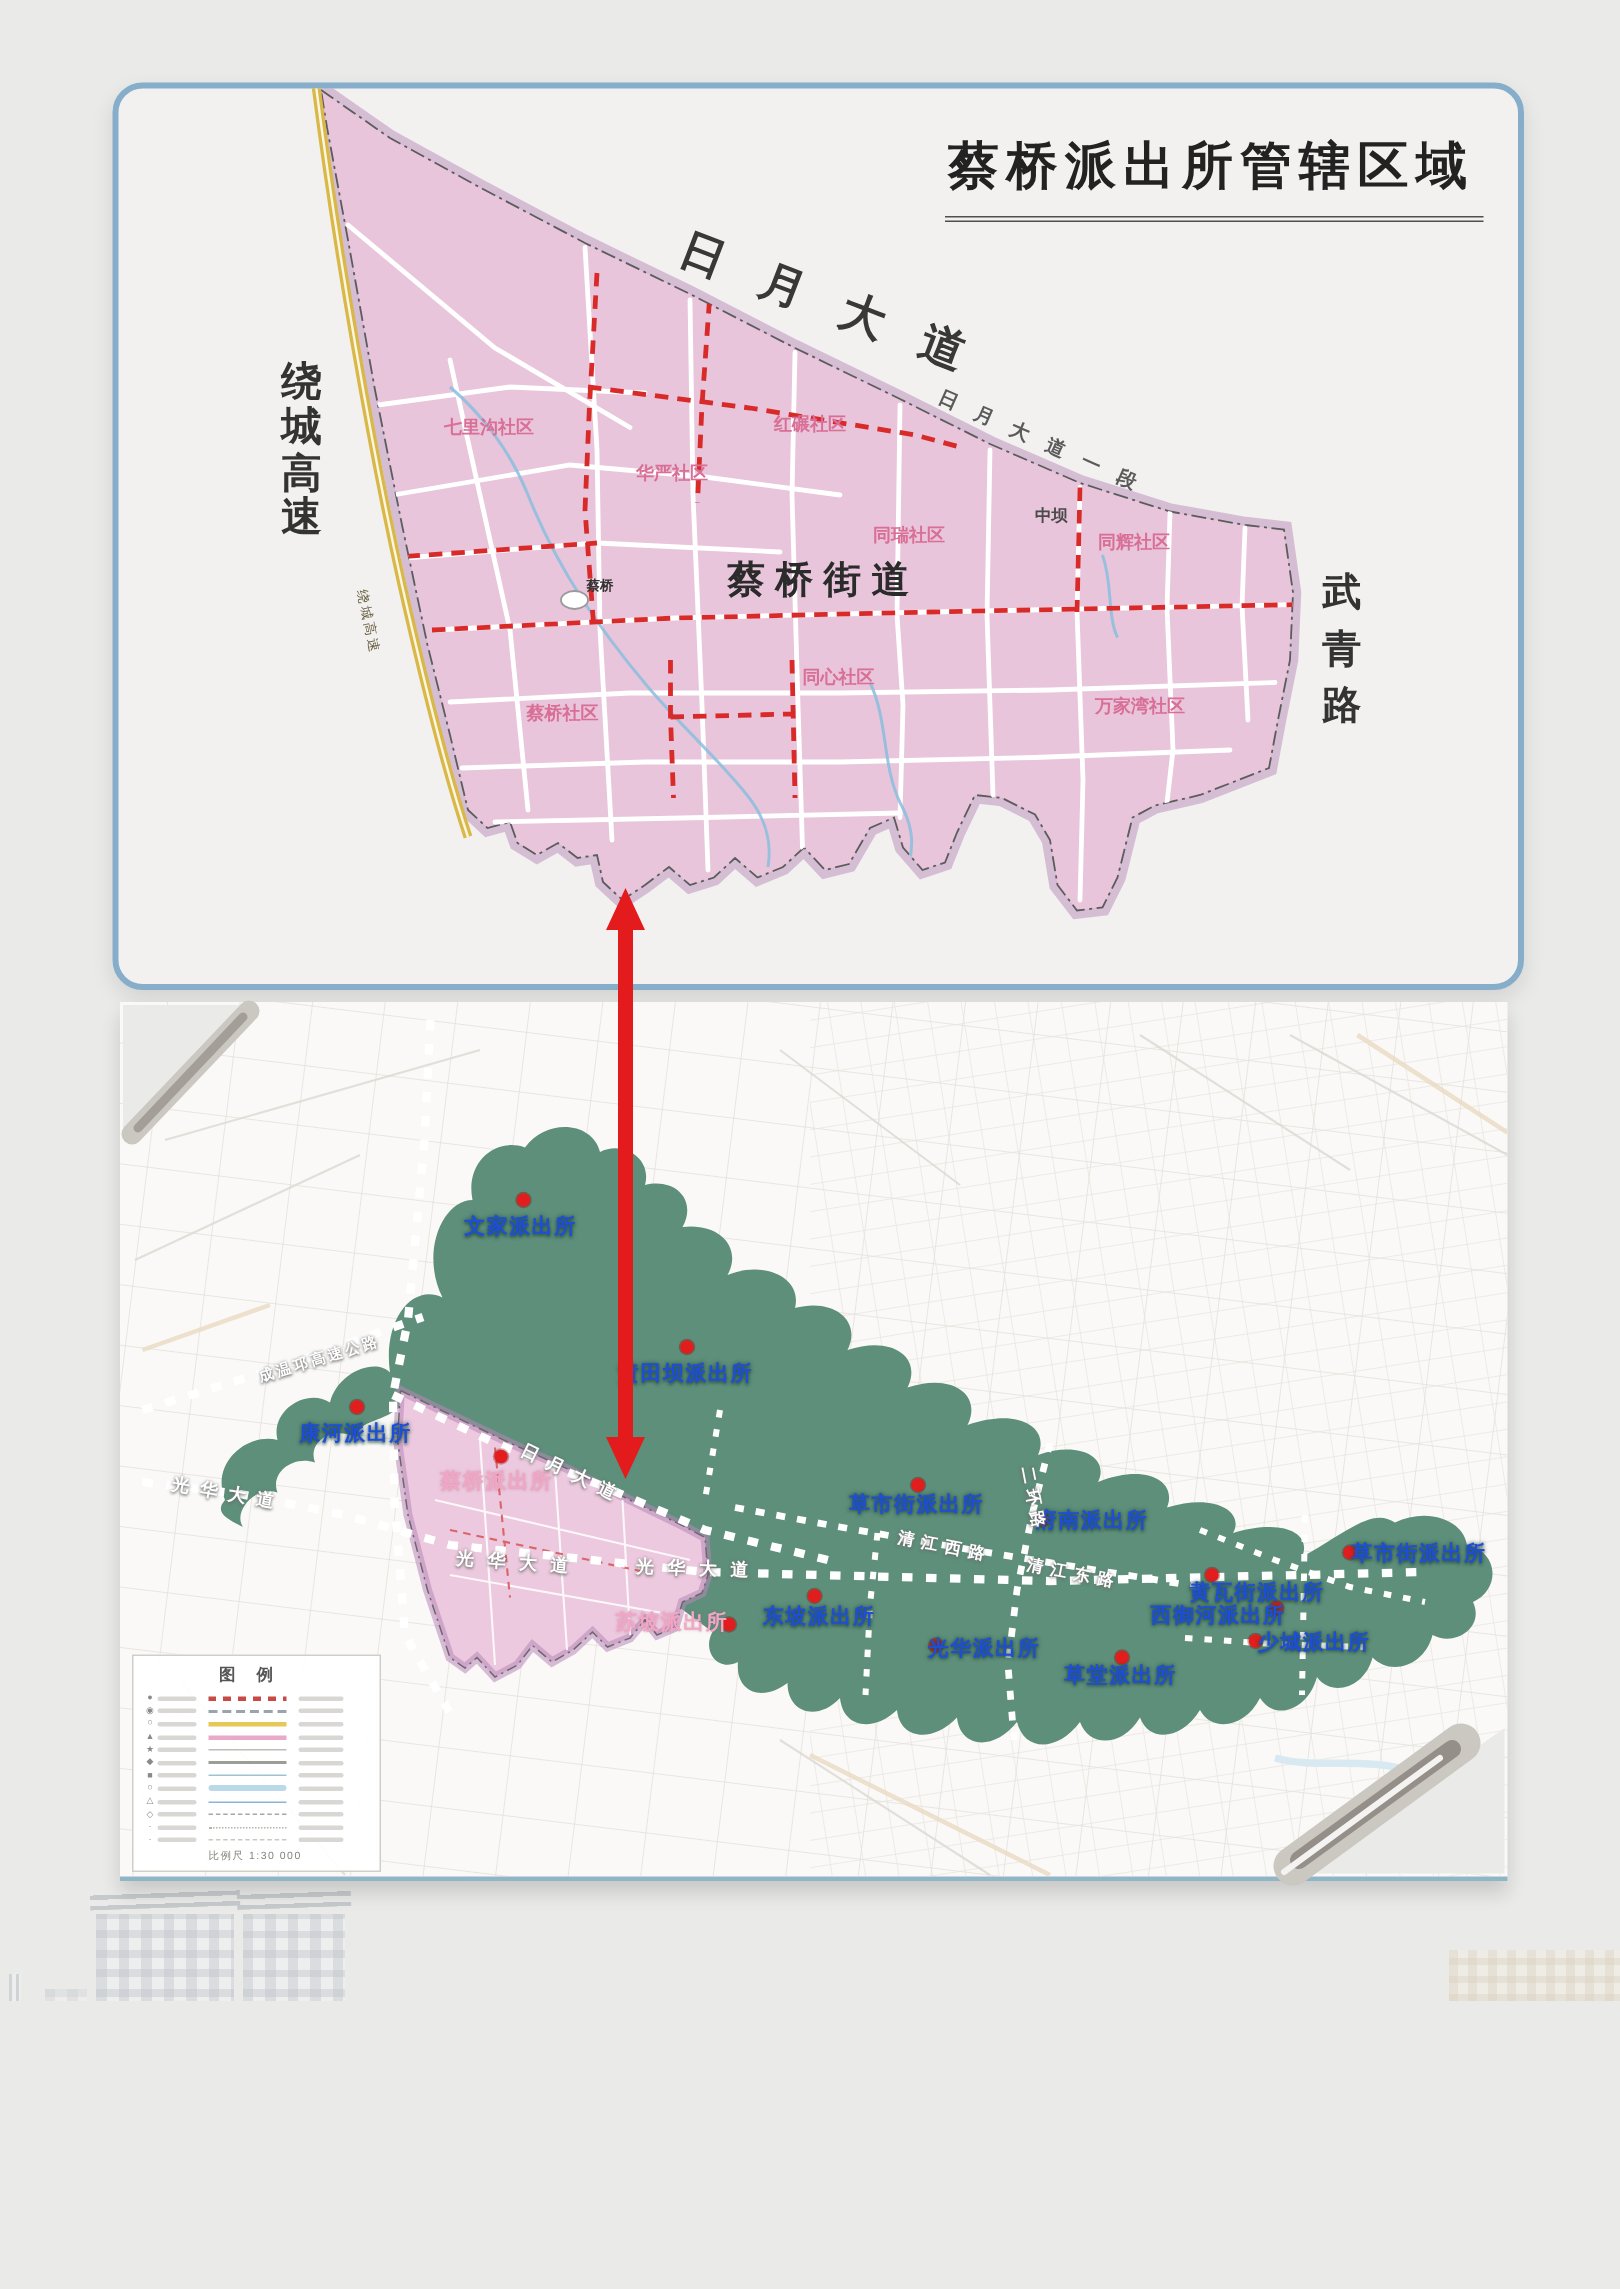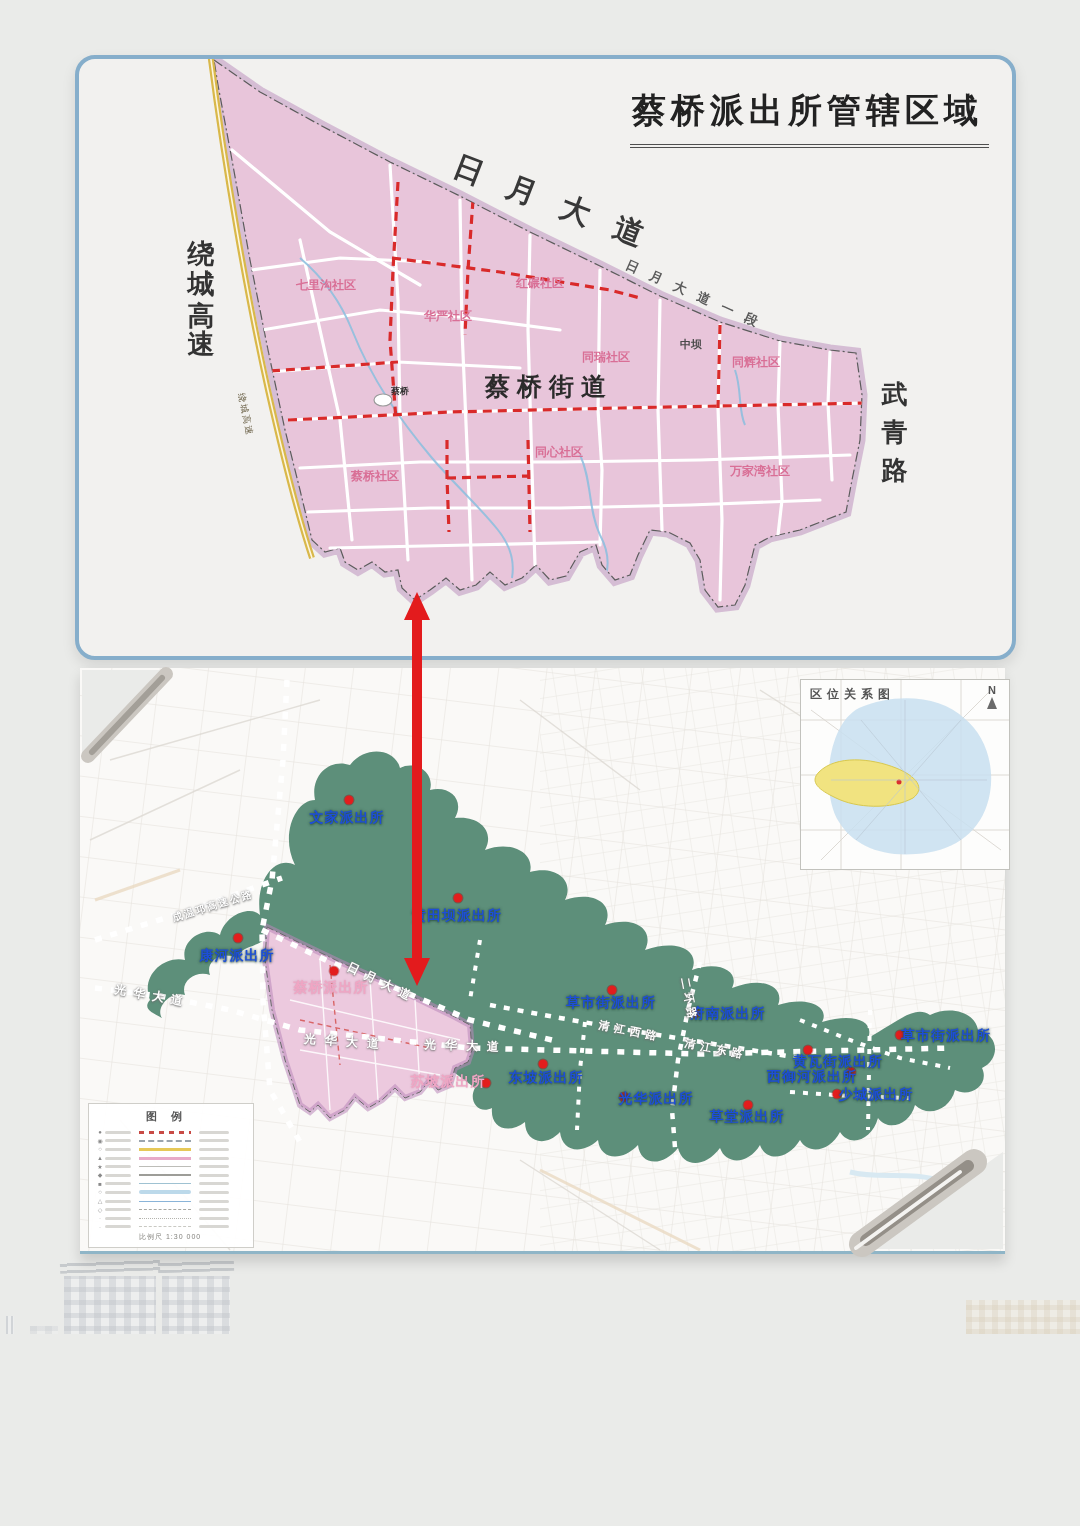--- a/index.html
+++ b/index.html
@@ -10,21 +10,21 @@
             border:4px solid #86aecb;border-radius:20px;box-shadow:0 6px 14px rgba(0,0,0,.10);z-index:1;}
   .bottom-card{position:absolute;left:80px;top:668px;width:925px;height:583px;background:#faf9f7;
                border-bottom:3px solid #8fb5c7;box-shadow:0 8px 12px rgba(0,0,0,.14);z-index:1;}
   svg.layer{position:absolute;left:0;top:0;width:1080px;height:1526px;z-index:2;pointer-events:none;}
   svg.toplayer{z-index:50;}
   
   .labels{position:absolute;left:0;top:0;width:0;height:0;z-index:6;}
   .map-label{position:absolute;transform:translate(-50%,-50%);white-space:nowrap;
              font-family:"Liberation Sans",sans-serif;}
   .community{color:#d96f96;font-weight:bold;font-size:12px;z-index:6;}
-  .map-label.dark{color:#4a4a4a;}
+  .map-label.dark{color:#4a4a4a;margin-left:10px;}
   .station{color:#1d4ed8;font-weight:bold;font-size:14px;letter-spacing:1px;
            text-shadow:0 0 3px rgba(35,70,55,.85),0 1px 2px rgba(35,70,55,.6);z-index:7;}
   .station.st-pink{color:#f0a6c4;text-shadow:0 0 2px rgba(140,70,100,.35);}
   .roadlab{color:#ffffff;font-weight:bold;text-shadow:0 1px 2px rgba(110,110,110,.9),0 0 2px rgba(110,110,110,.7);z-index:6;}
   .red-dot{position:absolute;width:9px;height:9px;border-radius:50%;background:#e21d1d;
            transform:translate(-50%,-50%);box-shadow:0 0 0 1px rgba(130,10,10,.35);z-index:6;}
   
   .page-title{position:absolute;left:630px;top:88px;margin:0;z-index:8;
               font-family:"Liberation Serif",serif;font-size:34px;font-weight:bold;color:#222;
               letter-spacing:5px;border-bottom:4px double #4f4f4f;padding:0 6px 10px 2px;}
@@ -309,38 +309,20 @@
   <div class="map-label roadlab" style="left: 213px; top: 906px; transform: translate(-50%, -50%) rotate(-17deg); font-size: 10px; letter-spacing: 2px;"><span>成温邛高速公路</span></div>
       <div class="map-label roadlab" style="left: 382px; top: 983px; transform: translate(-50%, -50%) rotate(26deg); font-size: 12px; letter-spacing: 7px;"><span>日月大道</span></div>
       <div class="map-label roadlab" style="left: 152px; top: 996px; transform: translate(-50%, -50%) rotate(10deg); font-size: 12px; letter-spacing: 7px;"><span>光华大道</span></div>
       <div class="map-label roadlab" style="left: 346px; top: 1042px; transform: translate(-50%, -50%) rotate(4deg); font-size: 12px; letter-spacing: 9px;"><span>光华大道</span></div>
       <div class="map-label roadlab" style="left: 466px; top: 1046px; transform: translate(-50%, -50%) rotate(2deg); font-size: 12px; letter-spacing: 9px;"><span>光华大道</span></div>
       <div class="map-label roadlab" style="left: 630px; top: 1031px; transform: translate(-50%, -50%) rotate(11deg); font-size: 11px; letter-spacing: 5px;"><span>清江西路</span></div>
       <div class="map-label roadlab" style="left: 716px; top: 1049px; transform: translate(-50%, -50%) rotate(11deg); font-size: 11px; letter-spacing: 5px;"><span>清江东路</span></div>
       <div class="map-label roadlab" style="left: 689px; top: 1000px; transform: translate(-50%, -50%) rotate(79deg); font-size: 11px; letter-spacing: 4px;"><span>二环路</span></div>
     </div>
 
-  <div class="inset">
-    <svg width="208" height="189" viewBox="0 0 208 189">
-      <g stroke="#dddad4" stroke-width="1" fill="none">
-        <path d="M0,40 H208 M0,95 H208 M0,150 H208 M40,0 V189 M100,0 V189 M160,0 V189 M20,180 L190,10 M10,30 L200,170"></path>
-      </g>
-      <path d="M58,28 C95,12 140,16 163,38 C188,58 196,95 186,125 C176,155 150,172 115,174 C80,177 52,165 38,142 C20,115 25,45 58,28 Z" fill="#c8dff0" opacity=".85"></path>
-      <path d="M18,92 C35,75 70,78 95,88 C115,96 125,108 112,118 C90,130 55,128 35,118 C18,110 8,102 18,92 Z" fill="#f1e380" stroke="#d8c84e" stroke-width="1"></path>
-      <circle cx="98" cy="102" r="2.5" fill="#d93030"></circle>
-      <g stroke="#b9c8d4" stroke-width=".8" fill="none" opacity=".8">
-        <path d="M104,20 V174 M30,100 H186 M60,40 L160,160 M160,40 L55,160"></path>
-      </g>
-    </svg>
-    <div class="inset-title">区位关系图</div>
-    <div class="north">
-      <span>N</span>
-      <span class="tri"></span>
-    </div>
-  </div>
 
   <div class="legend">
     <div class="legend-title">图例</div>
     <div class="lg-rows">
 
     <div class="lg-row lr1">
           <span class="lg-sym">●</span>
           <span class="lg-bar"></span>
           <span class="lg-line"></span>
           <span class="lg-bar lg-bar-r"></span>

